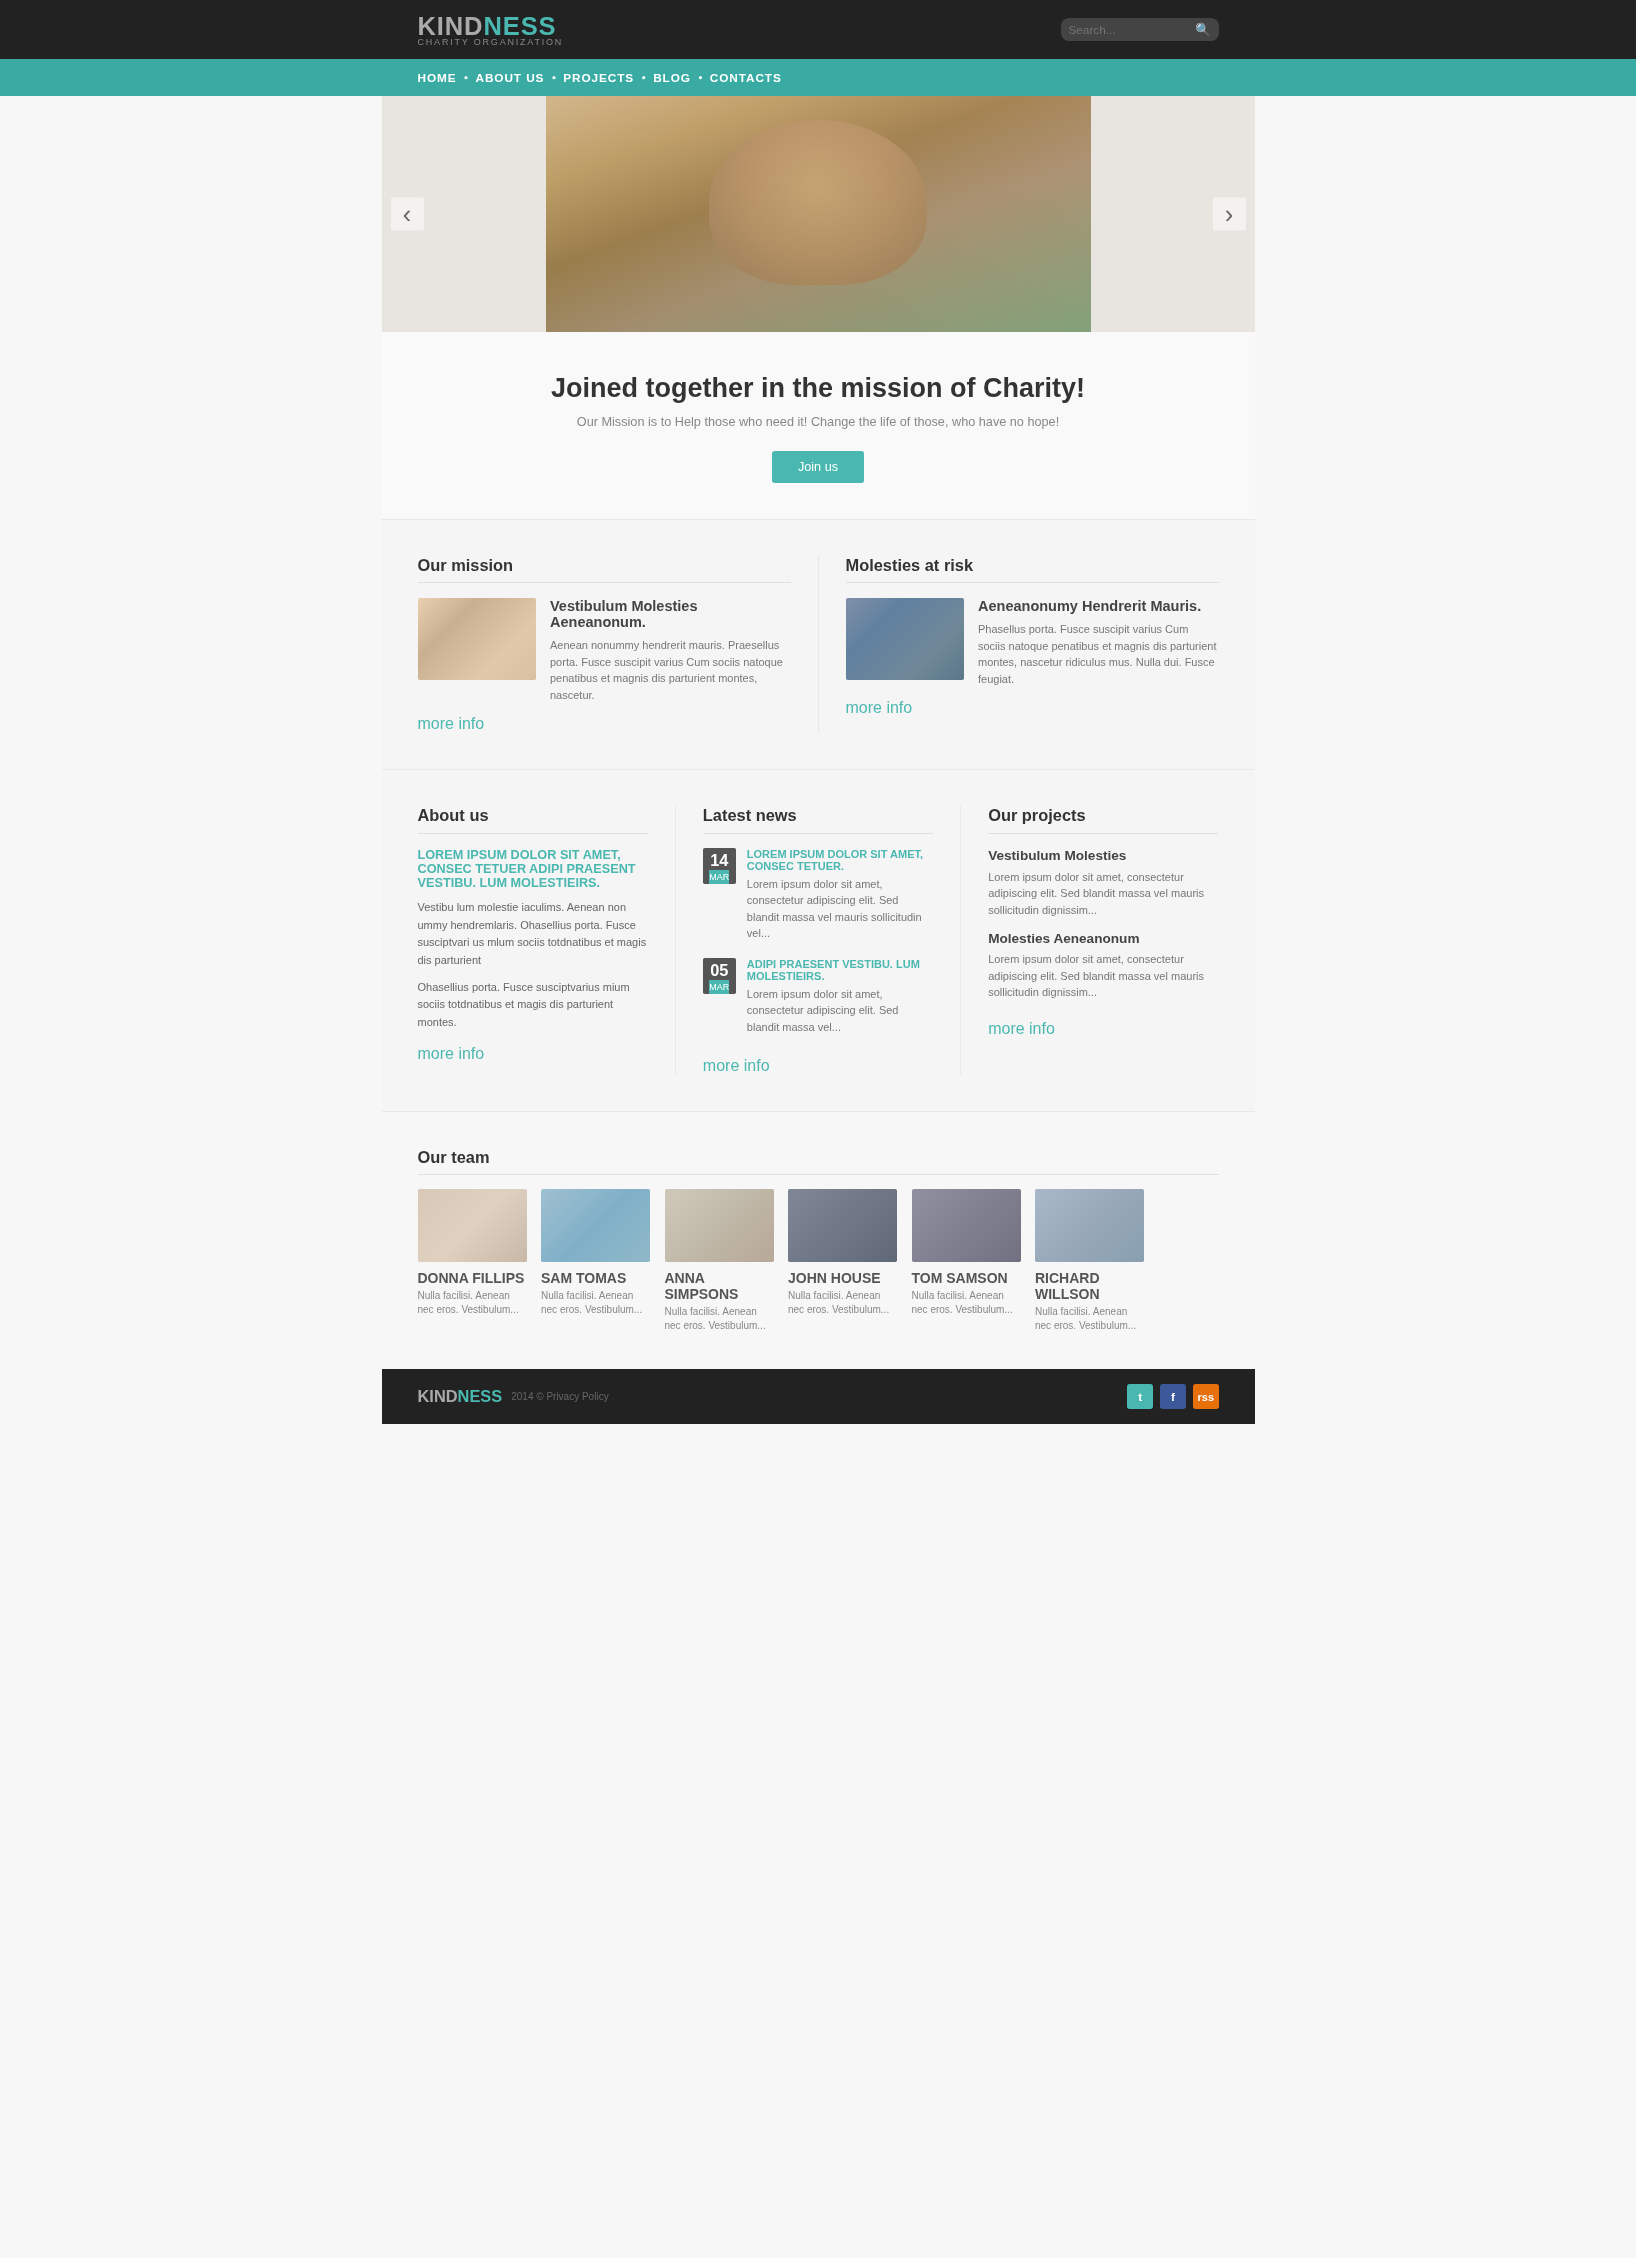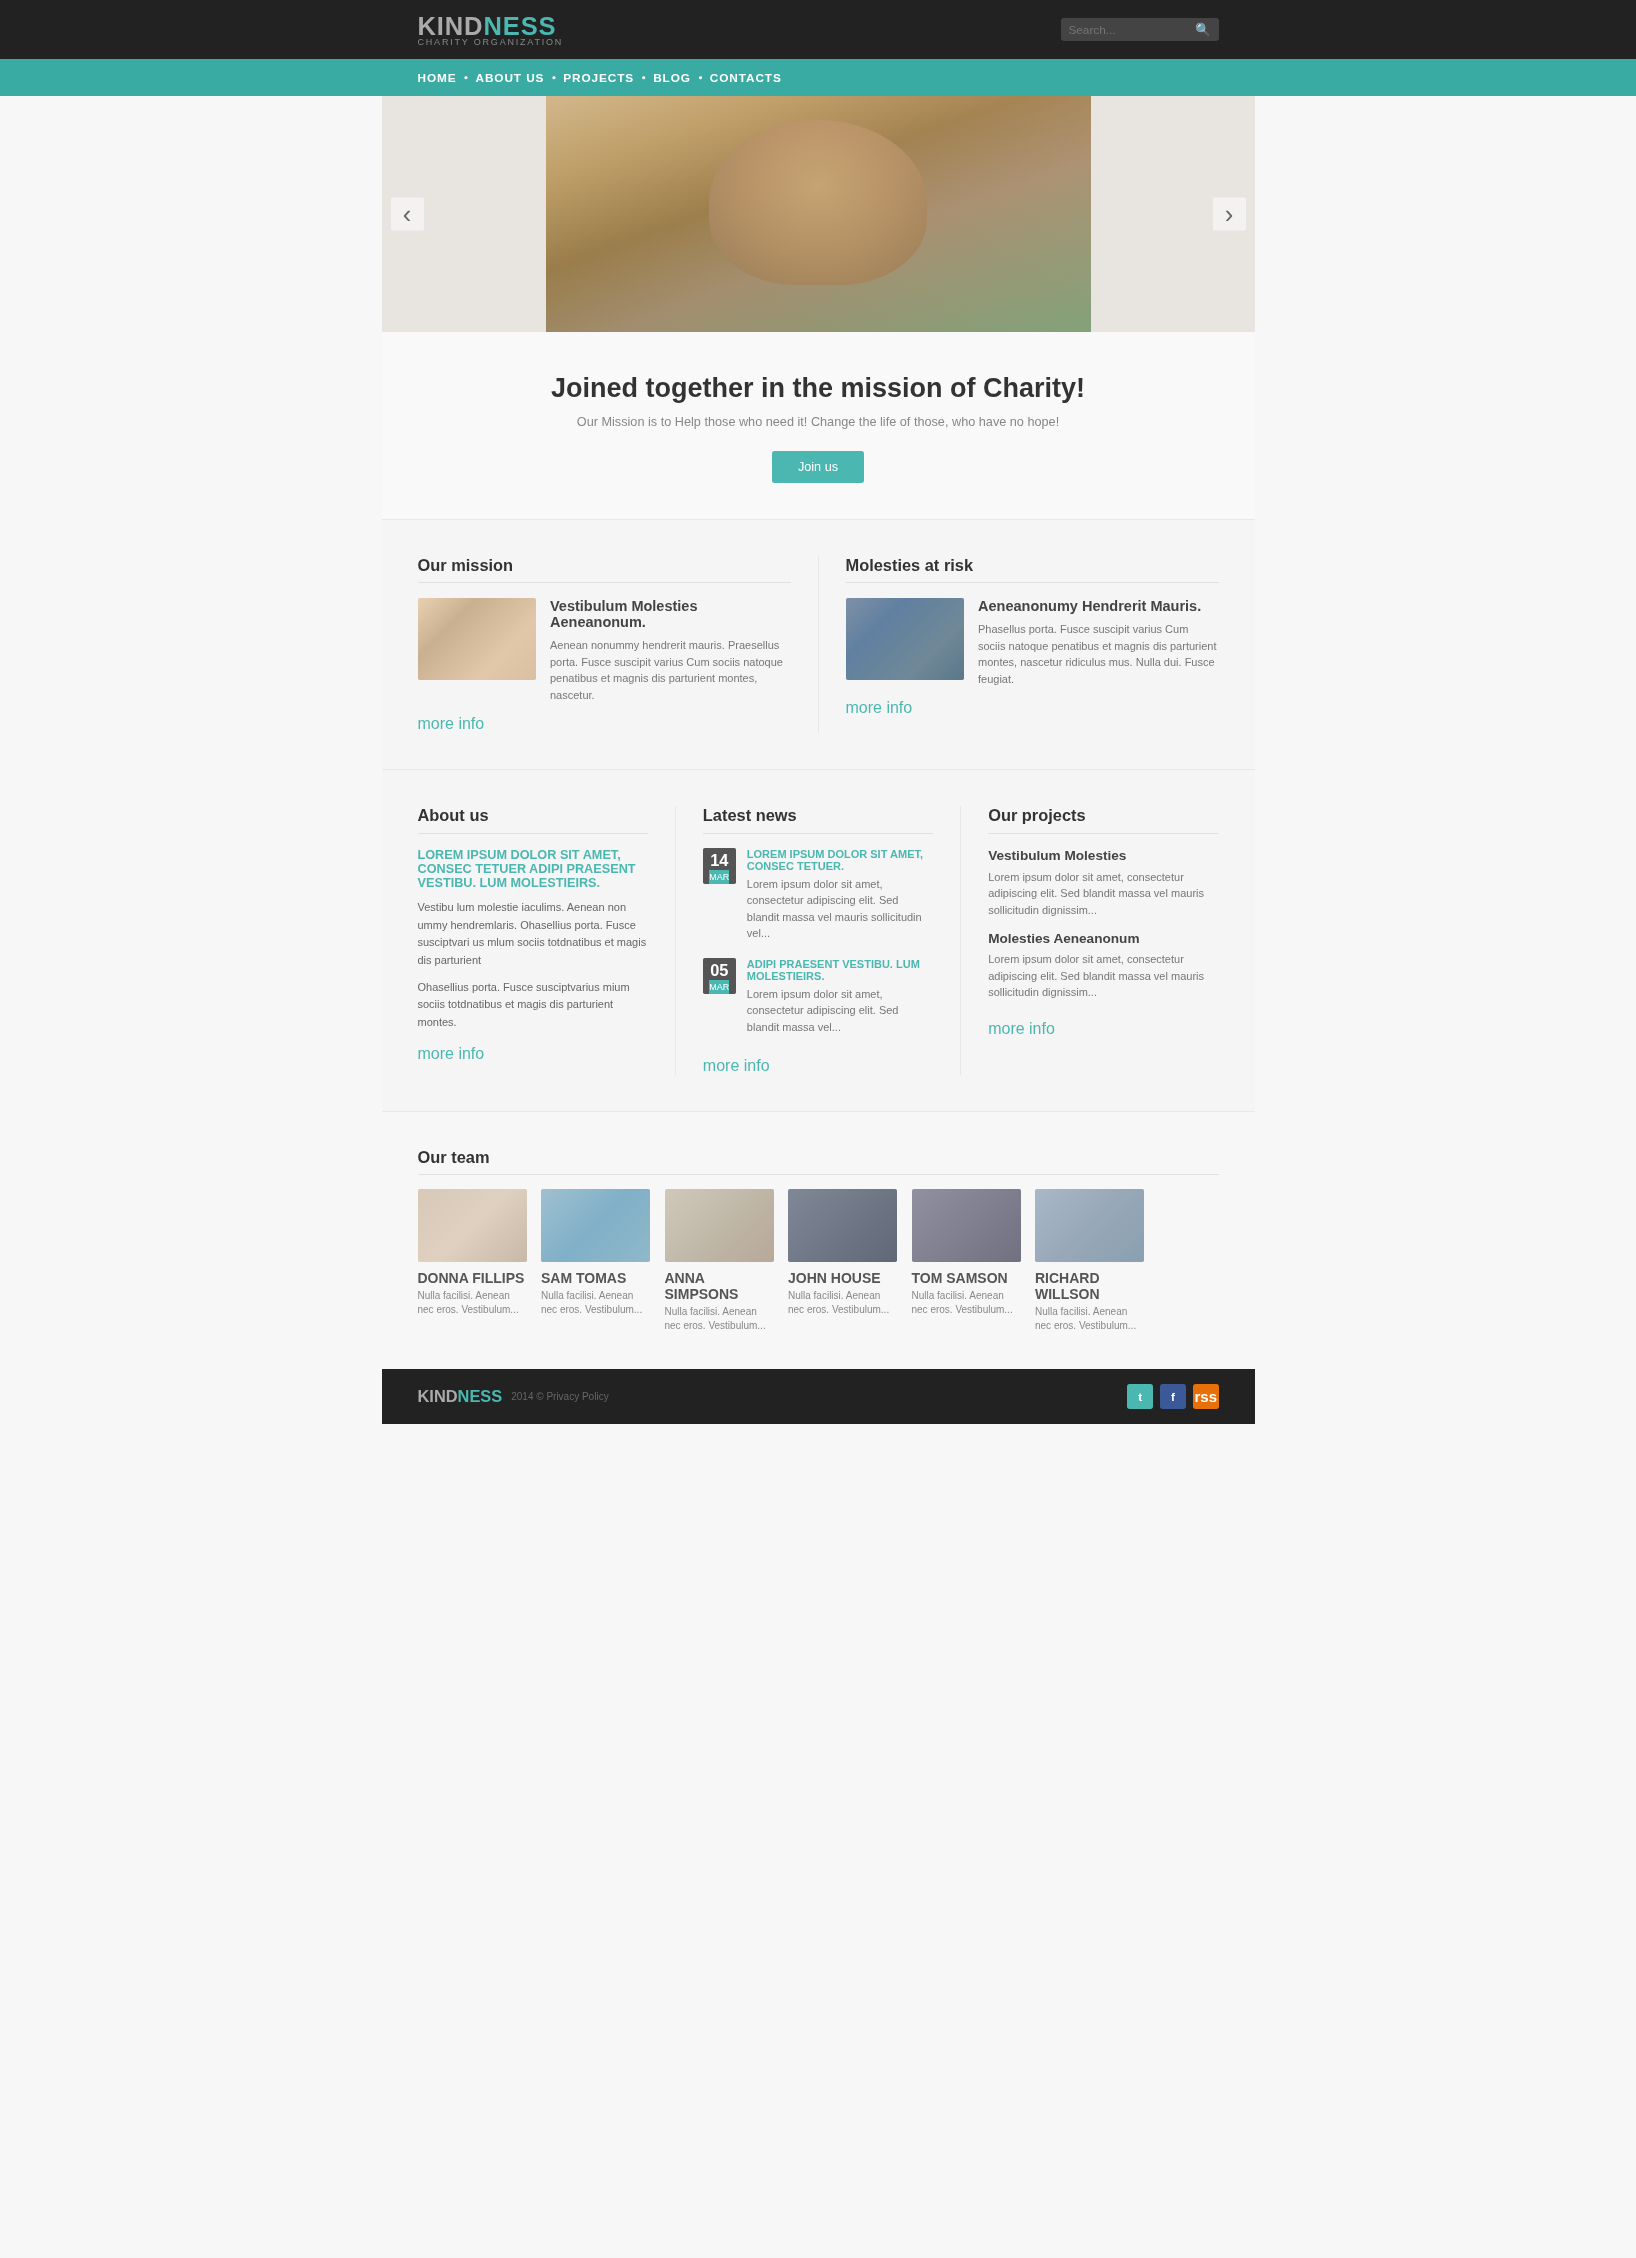--- a/index.html
+++ b/index.html
@@ -5,21 +5,21 @@
     * { margin: 0; padding: 0; box-sizing: border-box; }
     body { font-family: Arial, sans-serif; background: #f5f5f5; color: #333; font-size: 12.7px; }
 
     
     .header { background: #222; display: flex; align-items: center; justify-content: space-between; padding: 0 36px; height: 59px; }
     .logo { display: flex; flex-direction: column; }
     .logo-text { font-size: 25.5px; font-weight: bold; letter-spacing: 0.9px; }
     .logo-kind { color: #aaa; }
     .logo-ness { color: #4ab8b0; }
     .logo-sub { color: #888; font-size: 9px; letter-spacing: 1.8px; text-transform: uppercase; margin-top: -3.6px; }
-    .search-box { display: flex; align-items: center; background: #444; border-radius: 3px; padding: 3.6px 7.3px; }
+    .search-box { display: flex; align-items: center; background: #444; border-radius: 8px; padding: 3.6px 7.3px; }
     .search-box input { background: transparent; border: none; outline: none; color: #ccc; width: 127px; font-size: 11.8px; }
     .search-icon { color: #ccc; font-size: 12.7px; cursor: pointer; }
 
     
     .nav { background: #3aaba3; display: flex; align-items: center; padding: 0 36px; height: 37px; }
     .nav a { color: #fff; text-decoration: none; font-size: 11.8px; font-weight: bold; letter-spacing: 0.9px; text-transform: uppercase; margin-right: 7.3px; }
     .nav-dot { color: #fff; margin-right: 7.3px; font-size: 7.3px; }
 
     
     .hero { position: relative; background: #ddd; display: flex; align-items: center; justify-content: center; overflow: hidden; height: 236px; }
@@ -280,18 +280,18 @@
     <div style="background:#222; display:flex; align-items:center; justify-content:space-between; padding:14.5px 36px;">
       <div style="display:flex; align-items:center; gap:9px;">
         <div style="font-size:16.4px; font-weight:bold;">
           <span style="color:#aaa;">KIND</span><span style="color:#4ab8b0;">NESS</span>
         </div>
         <span style="color:#666; font-size:10px;">2014 © Privacy Policy</span>
       </div>
       <div class="footer-social">
         <div class="social-icon social-twitter">t</div>
         <div class="social-icon social-facebook">f</div>
-        <div class="social-icon social-rss" style="font-size:15px;">rss</div>
+        <div class="social-icon social-rss" style="font-size:11px;">rss</div>
       </div>
     </div>
   </div>
 </div>
 
 
 </body></html>

